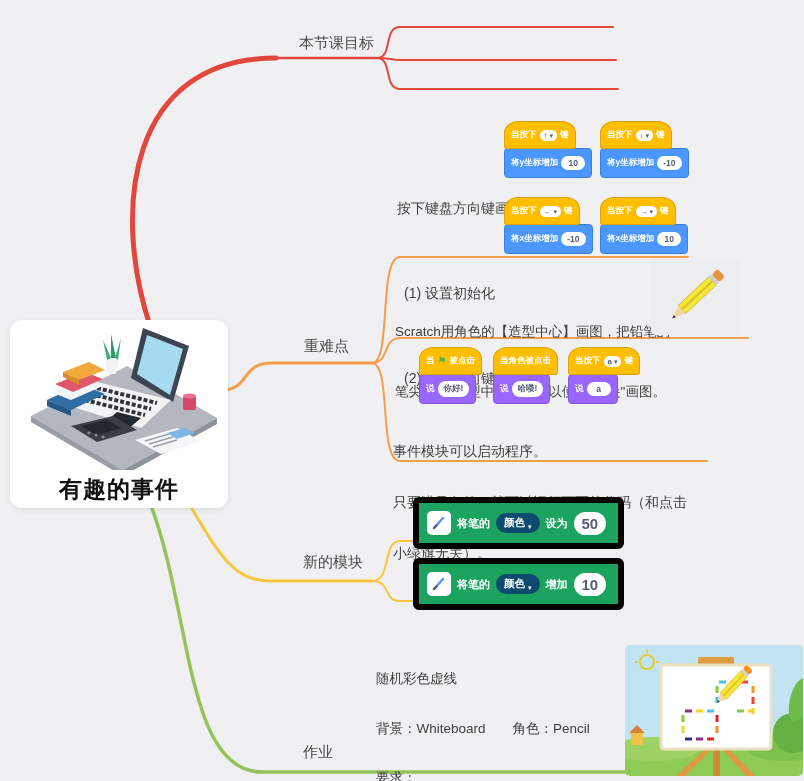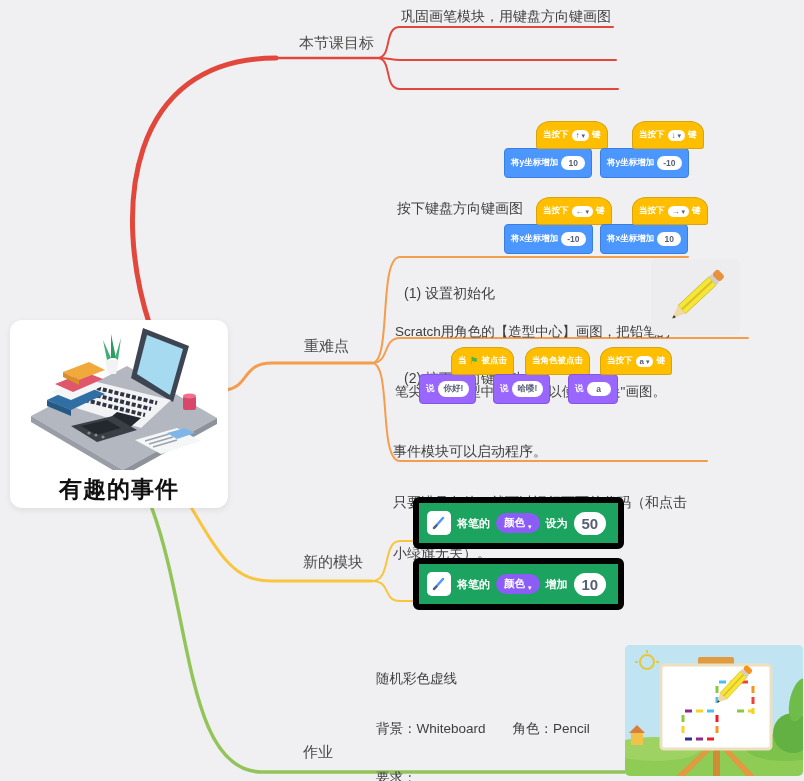--- a/index.html
+++ b/index.html
@@ -16,39 +16,39 @@
 
   .lbl{position:absolute;font-size:15px;color:#4a4a4a;z-index:2;white-space:nowrap;margin-left:16px;}
   .txt{position:absolute;z-index:2;white-space:pre;line-height:19px;font-size:14px;color:#3e3e3e;}
   .txt div{white-space:pre;}
   .note-indent div:nth-child(n+2){padding-left:7px;margin-top:28px;}
 
   
   .stackwrap{position:absolute;z-index:2;}
   .hat{display:flex;align-items:center;gap:3px;height:26px;padding:0 6px;width:fit-content;
        background:#ffbf00;border:1px solid #d9a30c;color:#fff;font-size:8.5px;font-weight:bold;
-       border-radius:14px 14px 3px 3px / 12px 12px 3px 3px;position:relative;margin-left:32px;}
+       border-radius:14px 14px 3px 3px / 12px 12px 3px 3px;position:relative;}
   .blockrow{display:flex;align-items:center;gap:3px;height:28px;padding:0 6px;width:fit-content;
        color:#fff;font-size:8.5px;font-weight:bold;border-radius:4px;margin-top:-1px;justify-content:flex-end;}
   .motion{background:#4c97ff;border:1px solid #3a7fe0;}
   .looks{background:#9966ff;border:1px solid #8456e0;}
   .dd{display:inline-flex;align-items:center;gap:2px;background:#fff;color:#575e75;
       border-radius:9px;padding:1px 4px;font-size:8px;font-weight:bold;}
   .chev{font-size:7px;line-height:1;}
   .oval{background:#fff;color:#575e75;border-radius:11px;padding:2px 6px;font-size:8.5px;
         min-width:12px;text-align:center;font-weight:bold;}
   .flag{color:#45b649;font-size:10px;line-height:1;}
 
   
   .penblock{position:absolute;z-index:2;display:flex;align-items:center;gap:6px;height:40px;
       padding:0 12px 0 8px;width:fit-content;background:#1ca35f;border:6px solid #000000;
       border-radius:6px;color:#fff;font-size:11px;font-weight:bold;}
   .penicon{width:24px;height:24px;background:#fff;border-radius:5px;display:flex;
       align-items:center;justify-content:center;}
-  .dd-dark{display:inline-flex;align-items:flex-end;gap:3px;background:#8b5cf6;color:#fff;
+  .dd-dark{display:inline-flex;align-items:flex-end;gap:3px;background:#0c4a6e;color:#fff;
       border-radius:12px;padding:3px 8px;font-size:10.5px;font-weight:bold;}
   .oval-lg{background:#fff;color:#575e75;border-radius:12px;padding:3px 8px;font-size:15px;
       min-width:16px;text-align:center;font-weight:bold;}
 
   .imgcard{position:absolute;z-index:2;background:#ededef;border-radius:5px;overflow:hidden;}
   .hw-text{line-height:16.5px;font-size:13.5px;}
 </style>
 </head>
 <body>
 
@@ -119,21 +119,20 @@
       <polygon points="148,113 166,108 176,113 158,119" fill="#7fb6e8"></polygon>
     </svg>
     <div class="center-title">有趣的事件</div>
   </div>
 
   <div class="lbl" style="left:283px;top:34px">本节课目标</div>
   <div class="lbl" style="left:288px;top:337px">重难点</div>
   <div class="lbl" style="left:287px;top:553px">新的模块</div>
   <div class="lbl" style="left:287px;top:743px">作业</div>
 
-  <div class="txt" style="left:401px;top:7px">巩固画笔模块，用键盘方向键画图</div>
 
   <div class="txt note-indent" style="left:397px;top:161px">
     <div>按下键盘方向键画图</div>
     <div>(1) 设置初始化</div>
     <div>(2) 按下方向键移动</div>
   </div>
 
   <div class="stackwrap" style="left:504px;top:121px">
     <div class="hat">
       <span>当按下</span>

